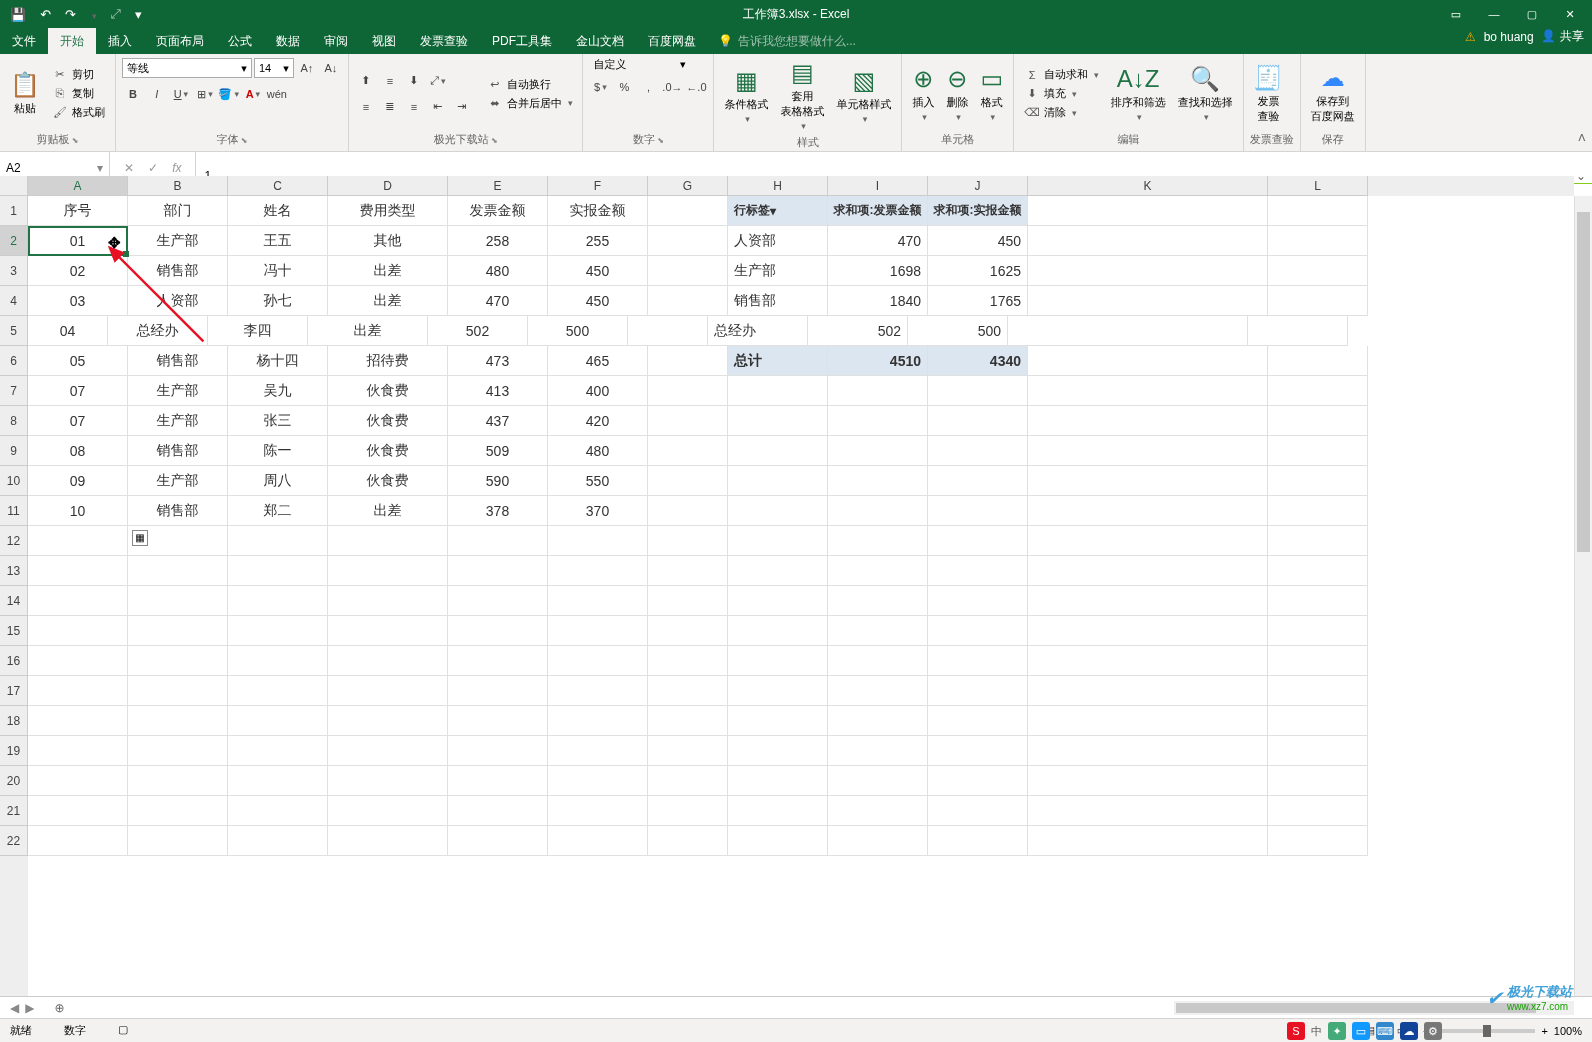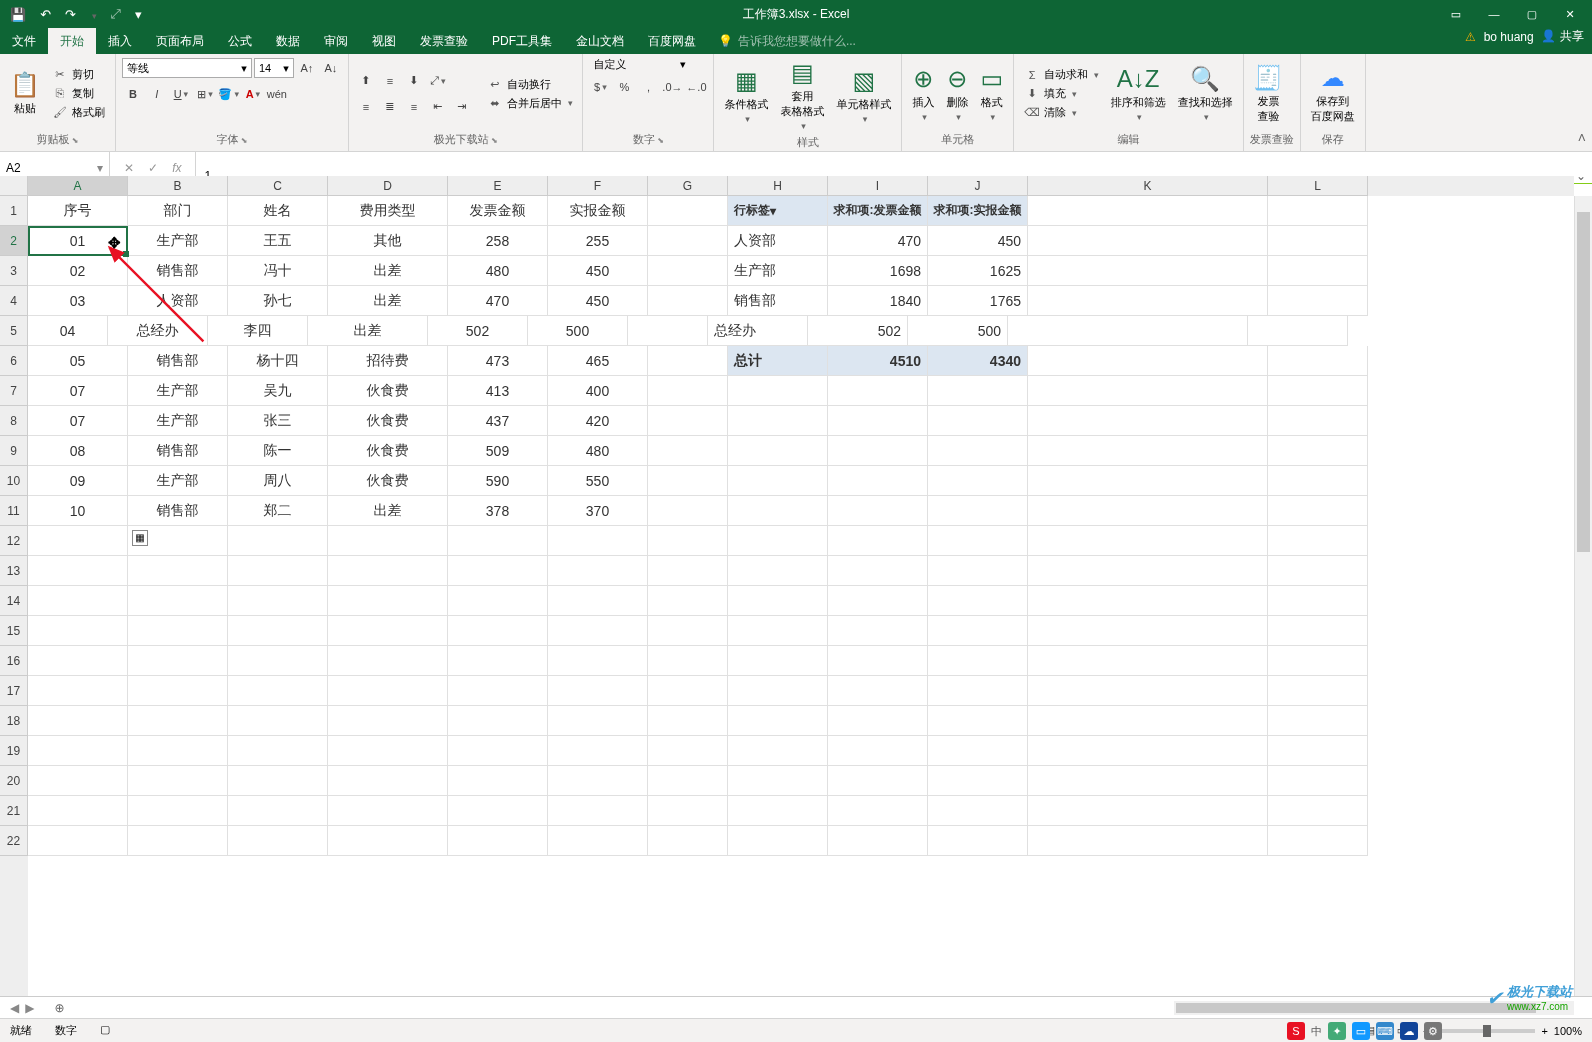--- a/index.html
+++ b/index.html
@@ -715,21 +715,21 @@
   </div>
   <span class="newsheet">⊕</span>
   <div class="hscroll">
     <div style="width:400px;height:14px;background:#f0f0f0;position:relative">
       <div style="position:absolute;left:2px;top:2px;width:360px;height:10px;background:#c8c8c8"></div>
     </div>
   </div>
 </div>
 
 <div class="statusbar">
-  <div style="display:flex;gap:23px">
+  <div style="display:flex;gap:32px">
     <span>就绪</span>
     <span>数字</span>
     <span>▢</span>
   </div>
   <div class="status-right">
     <span class="iconbtn">▦</span>
     <span class="iconbtn">▤</span>
     <span class="iconbtn">▭</span>
     <div class="zoom">
       <span>−</span>

